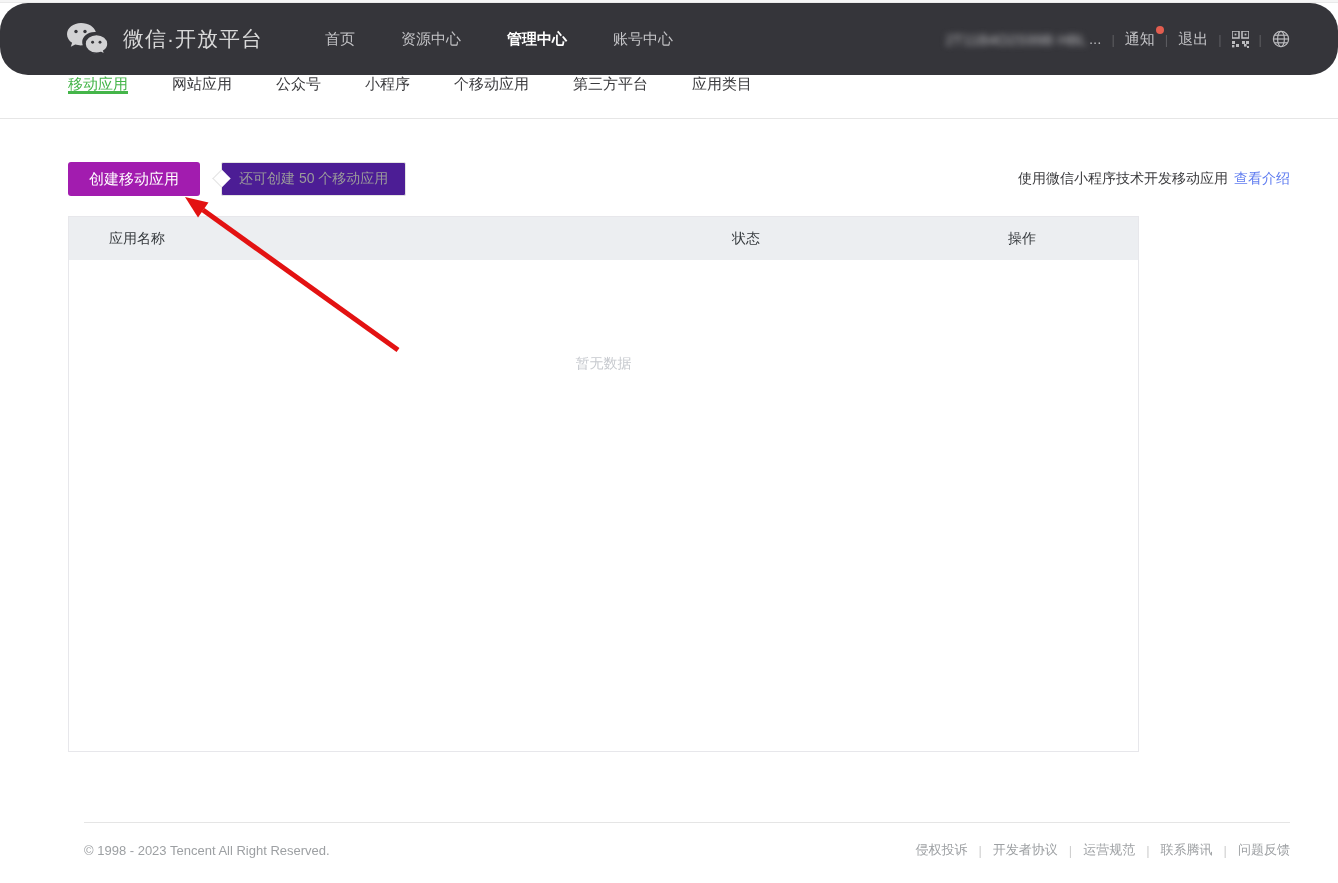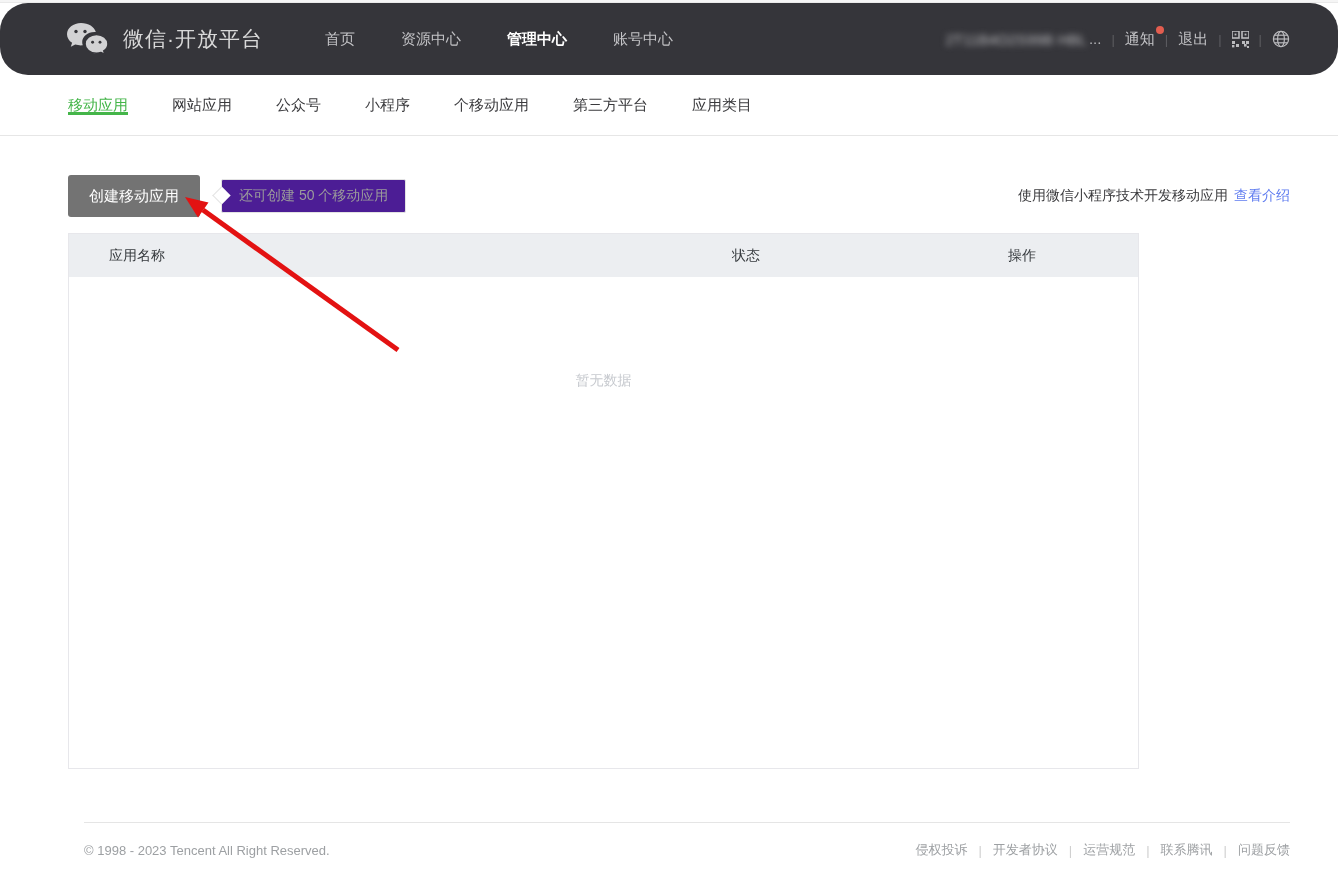--- a/index.html
+++ b/index.html
@@ -20,28 +20,28 @@
   .header-right { margin-left:auto; display:flex; align-items:center; font-size:15px; color:#c3c3c6; }
   .hr-sep { color:#5c5c61; margin:0 10px; font-size:13px; }
   .account-blur { filter:blur(3px); color:#b5b5b8; max-width:148px; overflow:hidden; white-space:nowrap; display:inline-block; vertical-align:middle; }
   .account-ellipsis { color:#b5b5b8; margin-left:2px; }
   .notice-wrap { position:relative; cursor:pointer; }
   .notice-dot { position:absolute; top:-4px; right:-9px; width:8px; height:8px; border-radius:50%; background:#e35d4f; }
   .link-like { cursor:pointer; white-space:nowrap; }
   .hdr-icon { display:inline-flex; align-items:center; cursor:pointer; }
 
   
-  .tabbar { height:61px; background:#fff; border-bottom:1px solid #e6e6e6; display:flex; align-items:center; padding-left:68px; gap:44px; }
+  .tabbar { height:44px; background:#fff; border-bottom:1px solid #e6e6e6; display:flex; align-items:flex-start; padding-left:68px; gap:44px; }
   .tab { display:flex; align-items:center; font-size:15px; color:#3a3a3d; cursor:pointer; position:relative; white-space:nowrap; }
   .tab.active { color:#44b549; }
   .tab.active::after { content:""; position:absolute; left:0; right:0; bottom:0; height:3px; background:#44b549; }
 
   
   .toolbar { margin:43px 48px 0 68px; display:flex; align-items:center; height:34px; }
-  .btn-create { height:42px; padding:0 21px; background:#737373; color:#fff; font-size:15px;
+  .btn-create { height:34px; padding:0 21px; background:#a21caf; color:#fff; font-size:15px;
     border:none; border-radius:3px; cursor:pointer; font-family:inherit; }
   .quota-tip { position:relative; margin-left:21px; height:34px; display:flex; align-items:center;
     border:1px solid #e3e3e3; border-radius:2px; padding:0 17px; font-size:14px; color:#9b9b9b; background:#4c1d95; }
   .quota-tip::before { content:""; position:absolute; left:-7px; top:50%; margin-top:-7px;
     width:12px; height:12px; background:#fff; border-left:1px solid #e3e3e3; border-bottom:1px solid #e3e3e3;
     transform:rotate(45deg); }
   .toolbar-hint { margin-left:auto; font-size:14px; color:#3a3a3d; white-space:nowrap; }
   .hint-link { color:#5f7cf0; cursor:pointer; margin-left:6px; text-decoration:none; }
 
   

